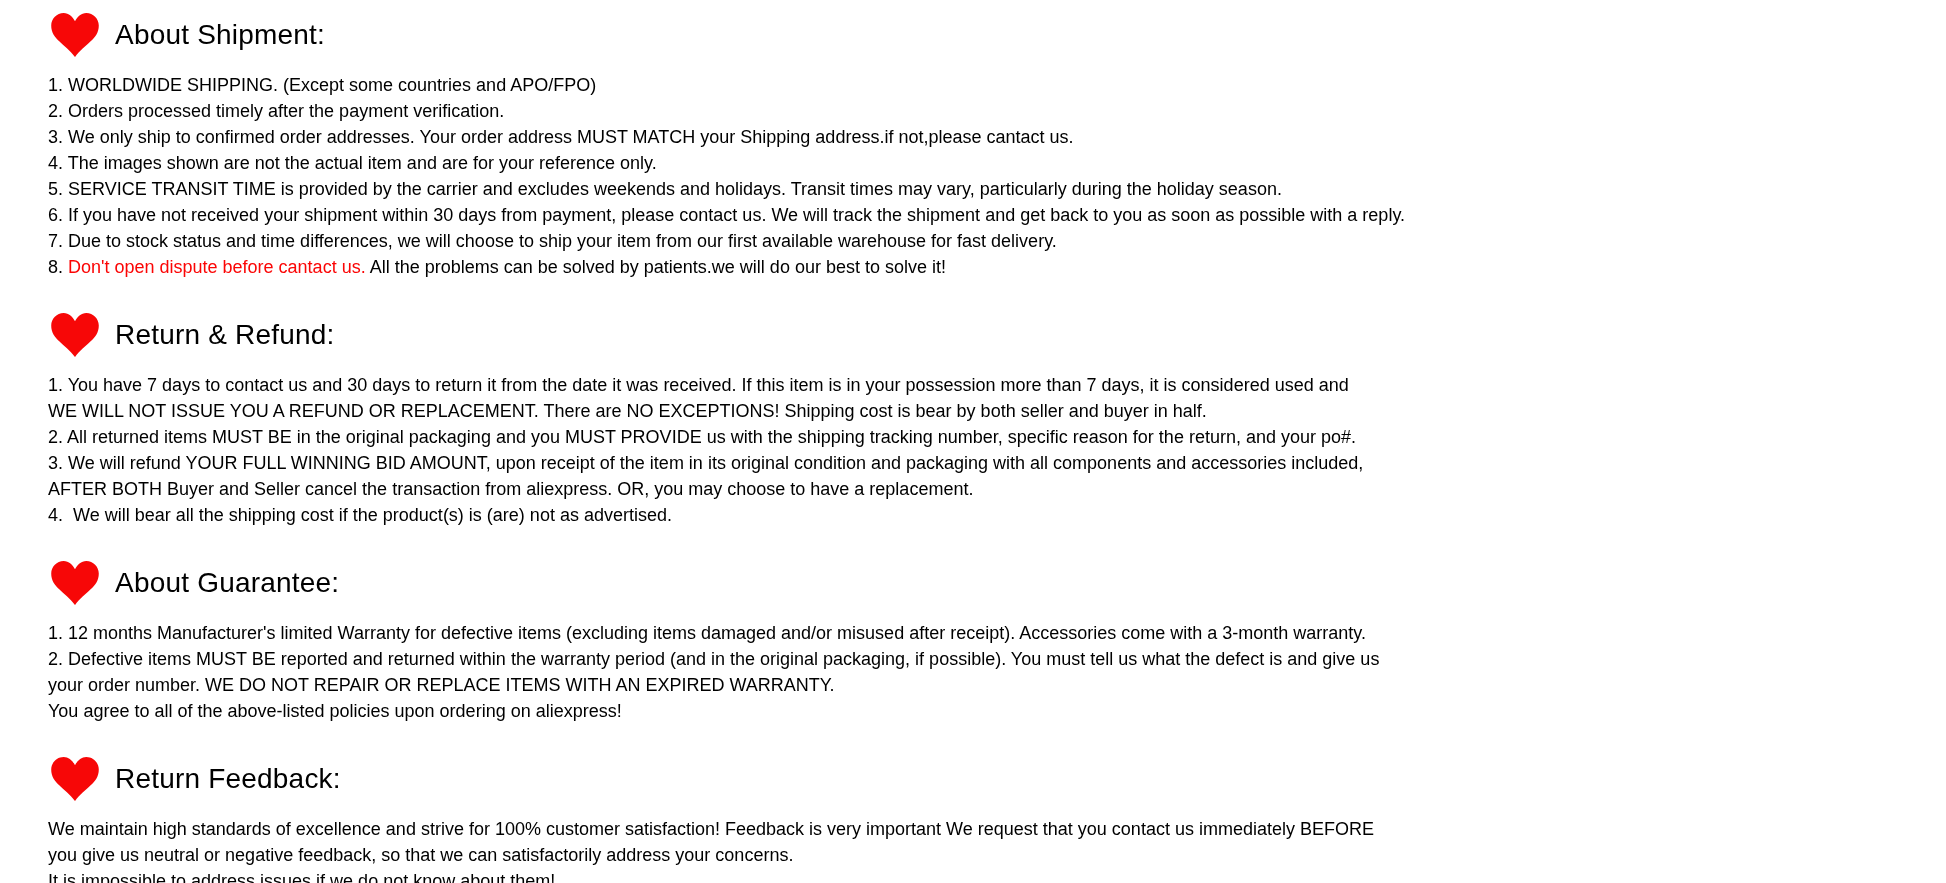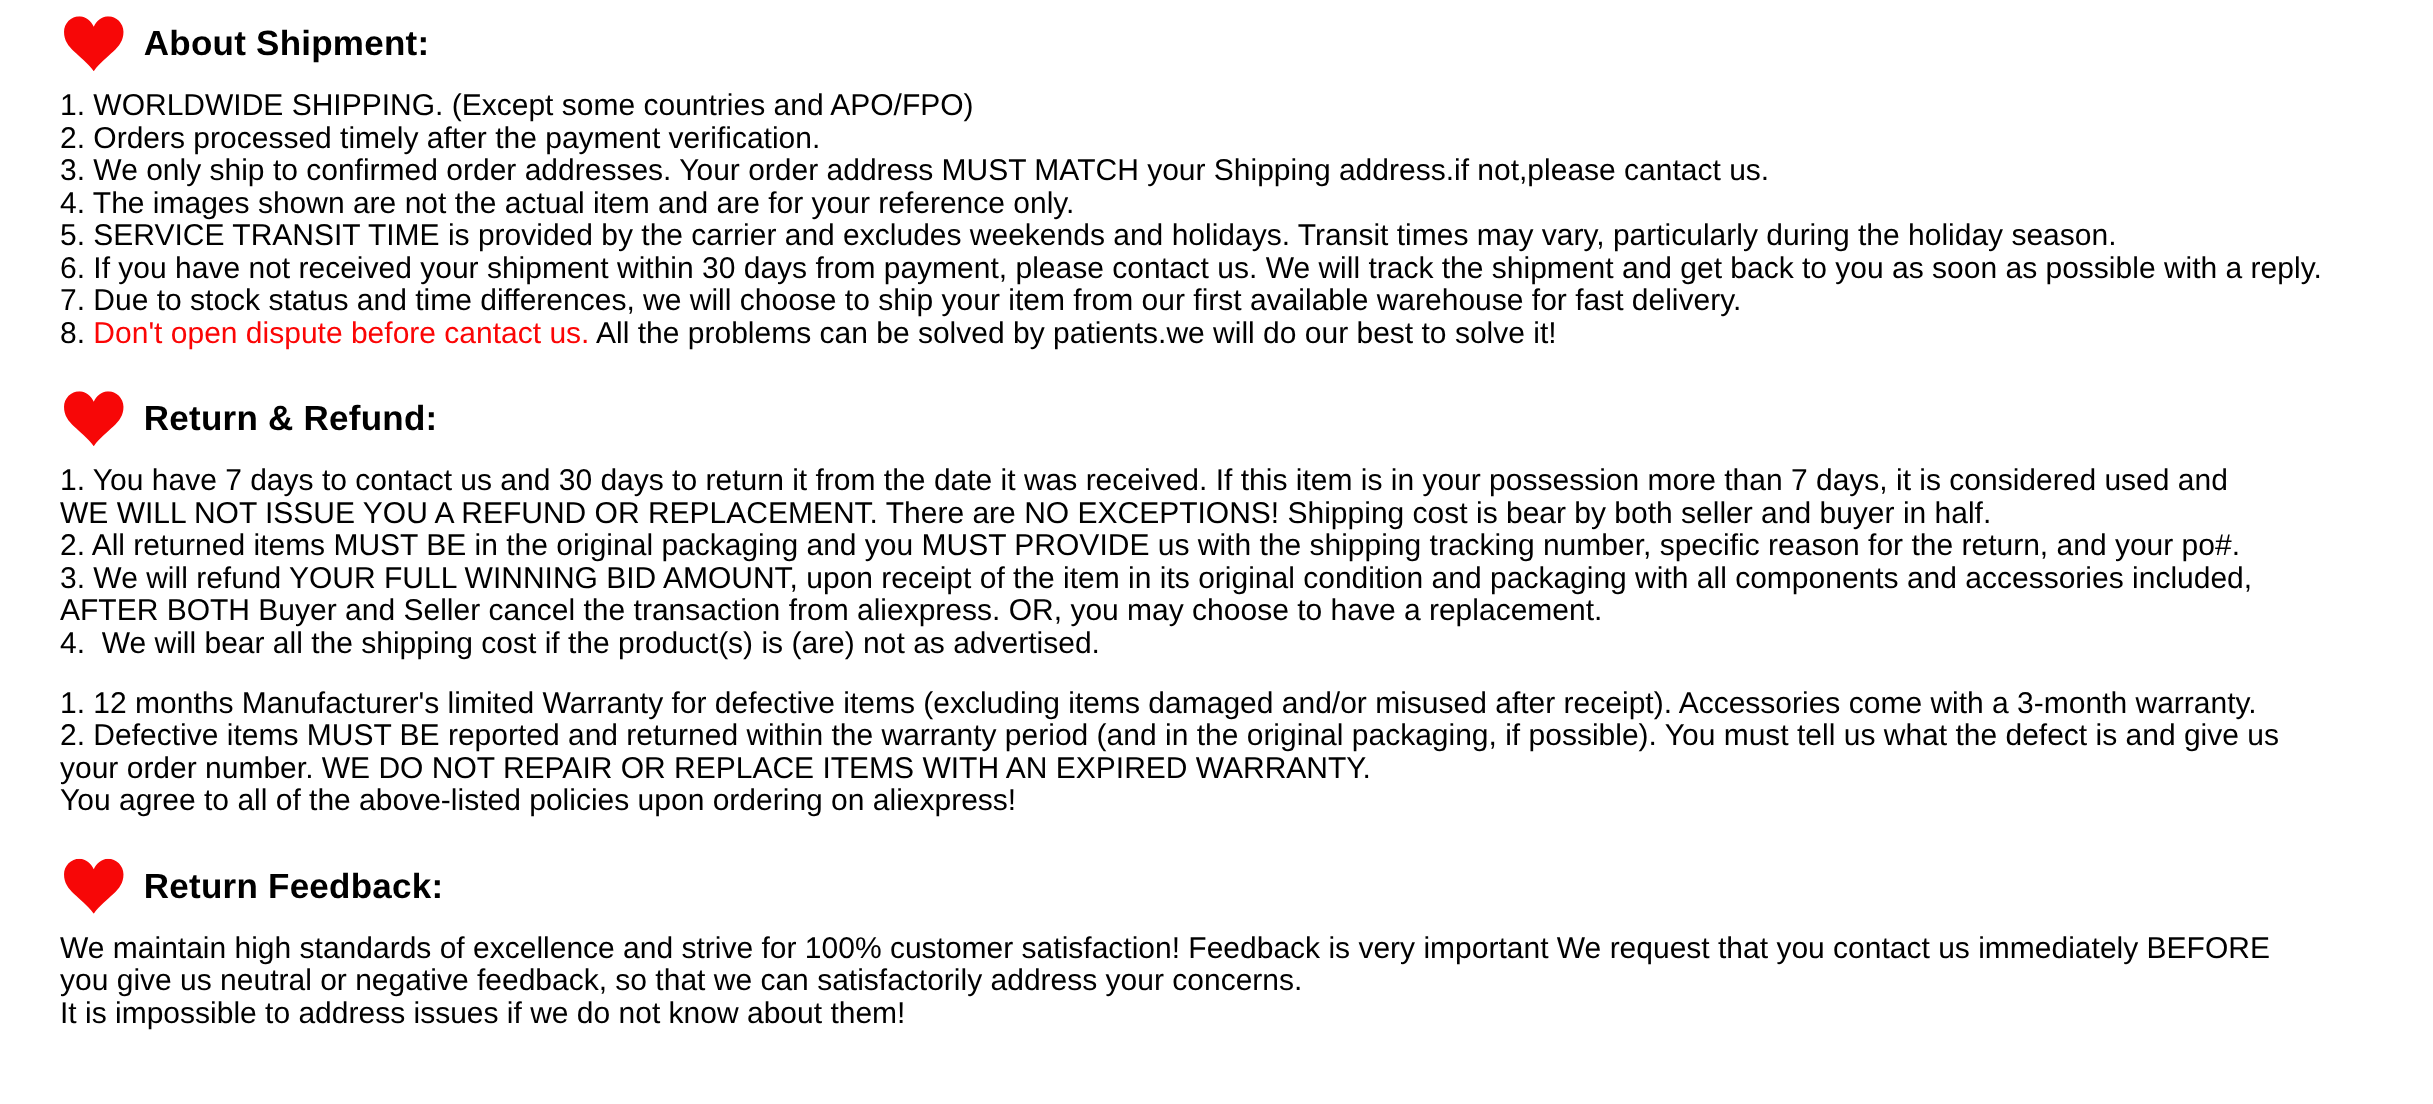--- a/index.html
+++ b/index.html
@@ -32,27 +32,27 @@
     display: inline-flex;
     align-items: center;
     justify-content: center;
     flex: 0 0 auto;
   }
   .heart-icon svg { width: 50px; height: 44px; display: block; }
   .section-title {
     margin: 0;
     font-size: 28px;
     line-height: 1.1;
-    font-weight: 700;
+    font-weight: 400;
     color: #000000;
     letter-spacing: 0.2px;
   }
   .section-body {
     padding-left: 8px;
-    font-size: 24px;
+    font-size: 18px;
     line-height: 26px;
     white-space: pre-wrap;
   }
   .policy-line { min-height: 26px; }
 </style>
 </head>
 <body style="background: rgb(255, 255, 255);">
 
 <div class="page" style="color: rgb(0, 0, 0);">
   <div id="sections-root">
@@ -74,20 +74,28 @@
         <svg viewBox="0 0 32 29.6" xmlns="http://www.w3.org/2000/svg" aria-hidden="true">
           <path d="M23.6,0c-3.363,0-6.258,2.736-7.6,5.594C14.658,2.736,11.763,0,8.4,0C3.761,0,0,3.761,0,8.4 c0,9.433,9.228,11.903,16,21.235C22.772,20.303,32,17.833,32,8.4C32,3.761,28.239,0,23.6,0z" fill="#f70707"></path>
         </svg>
       </span>
       <h2 class="section-title">Return &amp; Refund:</h2>
     </div>
     <div class="section-body"><div class="policy-line"><span>1. You have 7 days to contact us and 30 days to return it from the date it was received. If this item is in your possession more than 7 days, it is considered used and</span></div><div class="policy-line"><span>WE WILL NOT ISSUE YOU A REFUND OR REPLACEMENT. There are NO EXCEPTIONS! Shipping cost is bear by both seller and buyer in half.</span></div><div class="policy-line"><span>2. All returned items MUST BE in the original packaging and you MUST PROVIDE us with the shipping tracking number, specific reason for the return, and your po#.</span></div><div class="policy-line"><span>3. We will refund YOUR FULL WINNING BID AMOUNT, upon receipt of the item in its original condition and packaging with all components and accessories included,</span></div><div class="policy-line"><span>AFTER BOTH Buyer and Seller cancel the transaction from aliexpress. OR, you may choose to have a replacement.</span></div><div class="policy-line"><span>4.  We will bear all the shipping cost if the product(s) is (are) not as advertised.</span></div></div>
   </section>
 
   <section class="section">
+    <div class="section-header">
+      <span class="heart-icon">
+        <svg viewBox="0 0 32 29.6" xmlns="http://www.w3.org/2000/svg" aria-hidden="true">
+          <path d="M23.6,0c-3.363,0-6.258,2.736-7.6,5.594C14.658,2.736,11.763,0,8.4,0C3.761,0,0,3.761,0,8.4 c0,9.433,9.228,11.903,16,21.235C22.772,20.303,32,17.833,32,8.4C32,3.761,28.239,0,23.6,0z" fill="#f70707"></path>
+        </svg>
+      </span>
+      <h2 class="section-title">About Guarantee:</h2>
+    </div>
     <div class="section-body"><div class="policy-line"><span>1. 12 months Manufacturer's limited Warranty for defective items (excluding items damaged and/or misused after receipt). Accessories come with a 3-month warranty.</span></div><div class="policy-line"><span>2. Defective items MUST BE reported and returned within the warranty period (and in the original packaging, if possible). You must tell us what the defect is and give us</span></div><div class="policy-line"><span>your order number. WE DO NOT REPAIR OR REPLACE ITEMS WITH AN EXPIRED WARRANTY.</span></div><div class="policy-line"><span>You agree to all of the above-listed policies upon ordering on aliexpress!</span></div></div>
   </section>
 
   <section class="section">
     <div class="section-header">
       <span class="heart-icon">
         <svg viewBox="0 0 32 29.6" xmlns="http://www.w3.org/2000/svg" aria-hidden="true">
           <path d="M23.6,0c-3.363,0-6.258,2.736-7.6,5.594C14.658,2.736,11.763,0,8.4,0C3.761,0,0,3.761,0,8.4 c0,9.433,9.228,11.903,16,21.235C22.772,20.303,32,17.833,32,8.4C32,3.761,28.239,0,23.6,0z" fill="#f70707"></path>
         </svg>
       </span>

